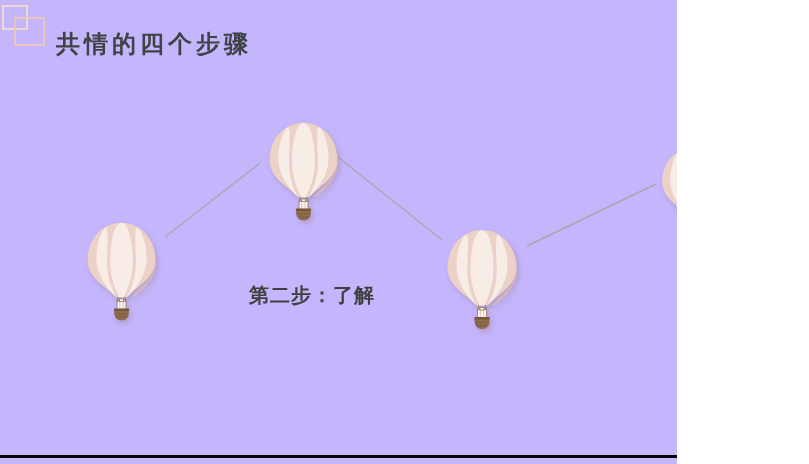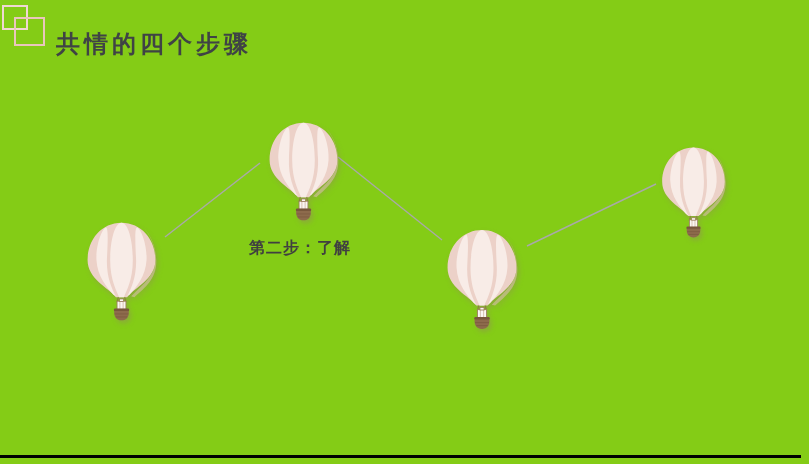--- a/index.html
+++ b/index.html
@@ -1,19 +1,19 @@
 <!DOCTYPE html>
 <html style="--balloon-dark: #ecd1c8; --balloon-light: #f8ece7; --balloon-shade: #e0bfb6; --basket-brown: #8d6b4c; --basket-rim: #77573c; --title-text: #3f4345; --label-text: #404040; --line-gray: #a9a9a9; --icon-pink-light: #f0d8d2; --icon-pink: #e9c6bd; --footer-black: #000000;"><head>
 <meta charset="utf-8">
 <style>
   html,body{margin:0;padding:0;background:#fff;}
   .slide{
     position:relative;
-    width:809px;height:464px;
-    background:#84cc16;
+    width:677px;height:464px;
+    background:#c4b5fd;
     overflow:hidden;
     font-family:"Liberation Sans","DejaVu Sans",sans-serif;
   }
   .title-icon{position:absolute;left:0;top:2px;width:48px;height:48px;}
   .title-icon rect{fill:none;stroke-width:2px;}
   .title-icon .sq-back{stroke:var(--icon-pink-light,#f0d8d2);}
   .title-icon .sq-front{stroke:var(--icon-pink,#e9c6bd);}
   .page-title{
     position:absolute;left:56px;top:12px;
     font-size:24px;font-weight:bold;
@@ -34,22 +34,22 @@
   .env-shade{fill:var(--balloon-shade,#e0bfb6);opacity:.55;}
   .rope{stroke:var(--basket-brown,#8d6b4c);stroke-width:1;fill:none;}
   .cage{fill:#fbf6f2;stroke:#9a7a5c;stroke-width:1;}
   .cage-bar{stroke:#b99b7e;stroke-width:.7;}
   .basket-rim{fill:var(--basket-rim,#6f513a);}
   .basket-body{fill:var(--basket-brown,#8d6b4c);}
   .basket-line{stroke:var(--basket-rim,#77573c);stroke-width:.8;fill:none;}
   
   .step-label{
     position:absolute;
-    font-size:16px;font-weight:bold;letter-spacing:1px;
-    color:var(--label-text,#404040);white-space:nowrap;
+    font-size:20px;font-weight:bold;letter-spacing:1px;
+    color:var(--label-text,#404040);white-space:nowrap;margin-top:44px;
   }
   .step-label-1{left:75px; top:333px;}
   .step-label-2{left:249px;top:238px;}
   .step-label-3{left:430px;top:343px;}
   .step-label-4{left:620px;top:261px;}
   
   .footer-rule{position:absolute;left:0;top:455px;width:801px;height:2.5px;background:var(--footer-black,#000);}
 </style>
 </head>
 <body>

